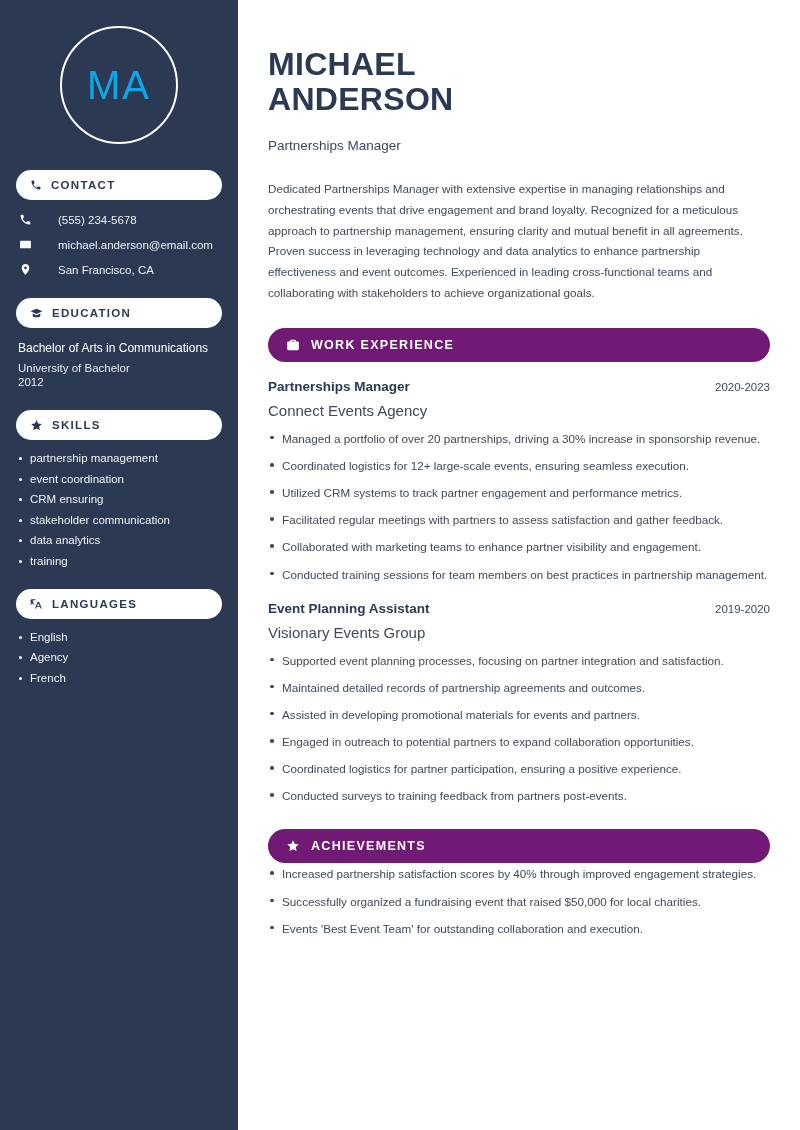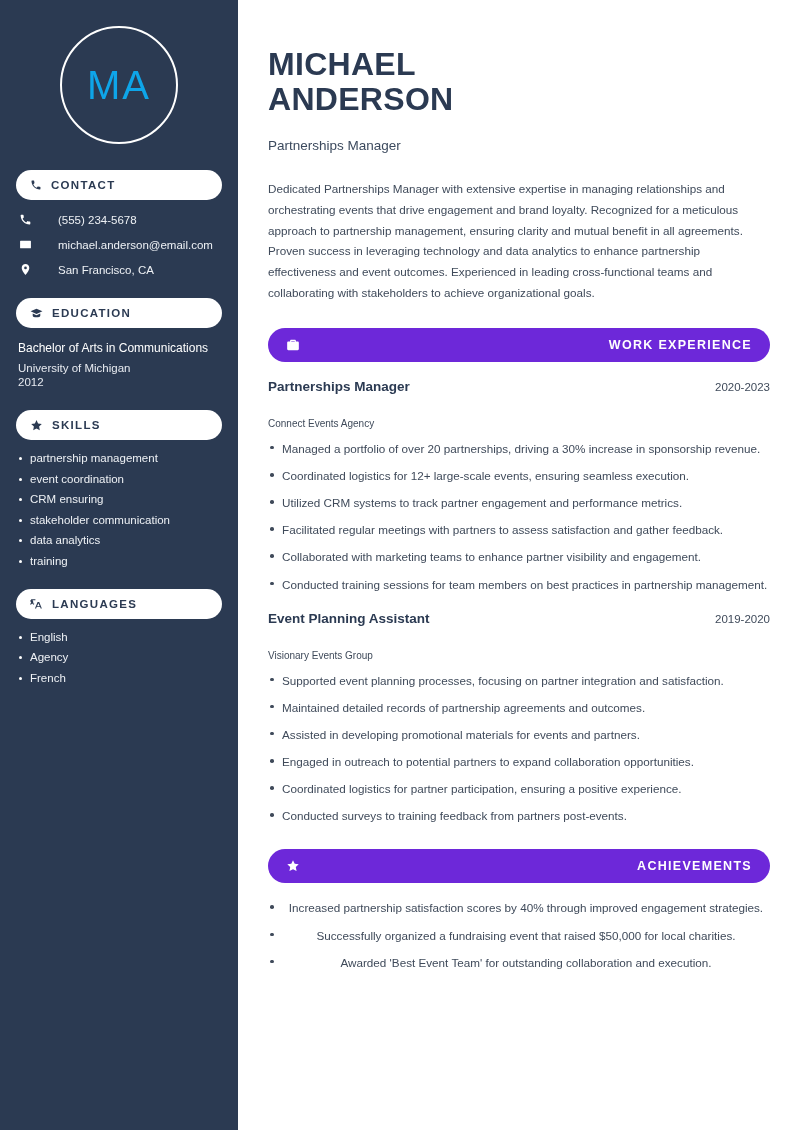--- a/index.html
+++ b/index.html
@@ -121,40 +121,40 @@
   .summary {
     margin-top: 26px;
     font-size: 11.7px;
     line-height: 1.78;
     color: #3f4a5a;
     text-align: left;
   }
 
   .section-bar {
     margin-top: 24px;
-    background: #6d28d9;
+    background: #701a75;
     color: #ffffff;
     border-radius: 20px;
     height: 34px;
     display: flex; align-items: center;
     padding: 0 18px;
+    gap: 11px;
     font-size: 12.5px;
     font-weight: bold;
     letter-spacing: 1.3px;
-    justify-content: space-between;
   }
   .section-bar .ico { display: flex; align-items: center; }
 
   .job { margin-top: 17px; }
   .job-head {
     display: flex; justify-content: space-between; align-items: baseline;
   }
   .job-title { font-size: 13.5px; font-weight: bold; color: #2b3a52; }
   .job-dates { font-size: 11.5px; color: #3f4a5a; }
-  .job-company { font-size: 10px; color: #3f4a5a; margin-top: 24px; }
+  .job-company { font-size: 15px; color: #3f4a5a; margin-top: 8px; }
 
   ul.bullets { list-style: none; margin: 11px 0 0 0; padding: 0; }
   ul.bullets li {
     position: relative;
     padding-left: 14px;
     margin-bottom: 9px;
     font-size: 11.7px;
     line-height: 1.55;
     color: #3f4a5a;
   }
@@ -225,21 +225,21 @@
       <div class="side-pill">
         <span class="ico">
           <svg width="13" height="13" viewBox="0 0 24 24" fill="#2b3a52">
             <path d="M12 3 1 8l11 5 11-5-11-5zm-7 9.2V16c0 1.7 3.1 3 7 3s7-1.3 7-3v-3.8l-7 3.2-7-3.2z"></path>
           </svg>
         </span>
         <span>EDUCATION</span>
       </div>
       <div class="side-body">
         <div class="edu-degree">Bachelor of Arts in Communications</div>
-        <div class="edu-school">University of Michigan</div>
+        <div class="edu-school">University of Bachelor</div>
         <div class="edu-year">2012</div>
       </div>
     </div>
 
     <div class="side-block">
       <div class="side-pill">
         <span class="ico">
           <svg width="13" height="13" viewBox="0 0 24 24" fill="#2b3a52">
             <path d="M12 2l2.9 6.3 6.9.8-5 4.8 1.3 6.8L12 17.4 5.9 20.7l1.3-6.8-5-4.8 6.9-.8z"></path>
           </svg>
@@ -331,20 +331,20 @@
 
     <div class="section-bar">
       <span class="ico">
         <svg width="14" height="14" viewBox="0 0 24 24" fill="#ffffff">
           <path d="M12 2l2.9 6.3 6.9.8-5 4.8 1.3 6.8L12 17.4 5.9 20.7l1.3-6.8-5-4.8 6.9-.8z"></path>
         </svg>
       </span>
       <span>ACHIEVEMENTS</span>
     </div>
 
-    <ul class="bullets ach-list" style="margin-top:16px;text-align:center;">
+    <ul class="bullets ach-list" style="margin-top:2px;">
       <li>Increased partnership satisfaction scores by 40% through improved engagement strategies.</li>
       <li>Successfully organized a fundraising event that raised $50,000 for local charities.</li>
-      <li>Awarded 'Best Event Team' for outstanding collaboration and execution.</li>
+      <li>Events 'Best Event Team' for outstanding collaboration and execution.</li>
     </ul>
 
   </main>
 </div>
 
 </body></html>

